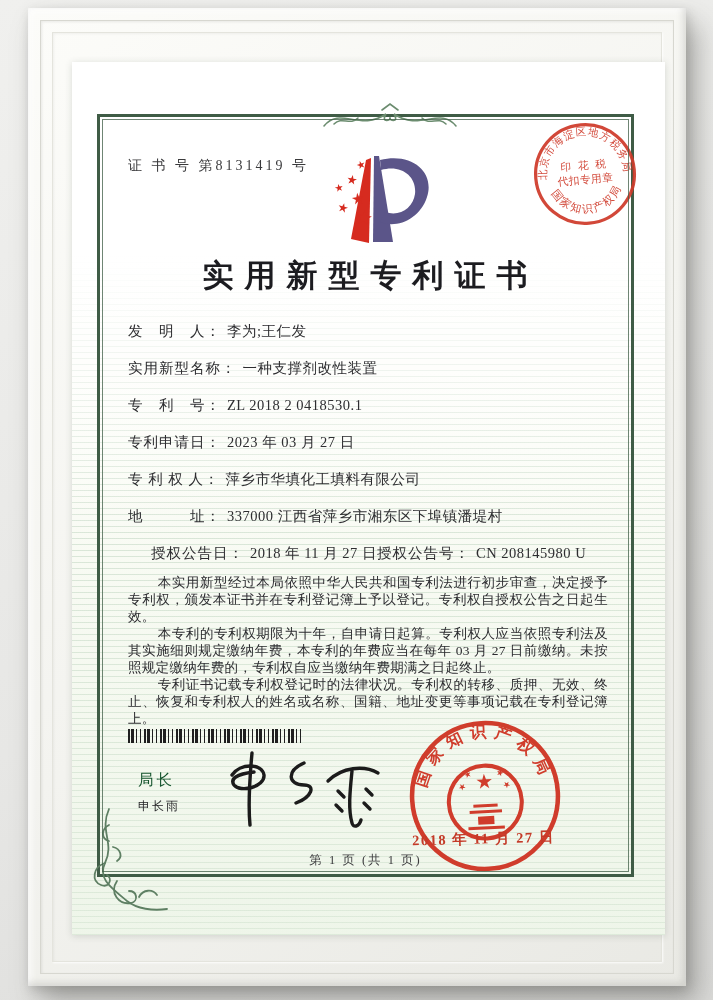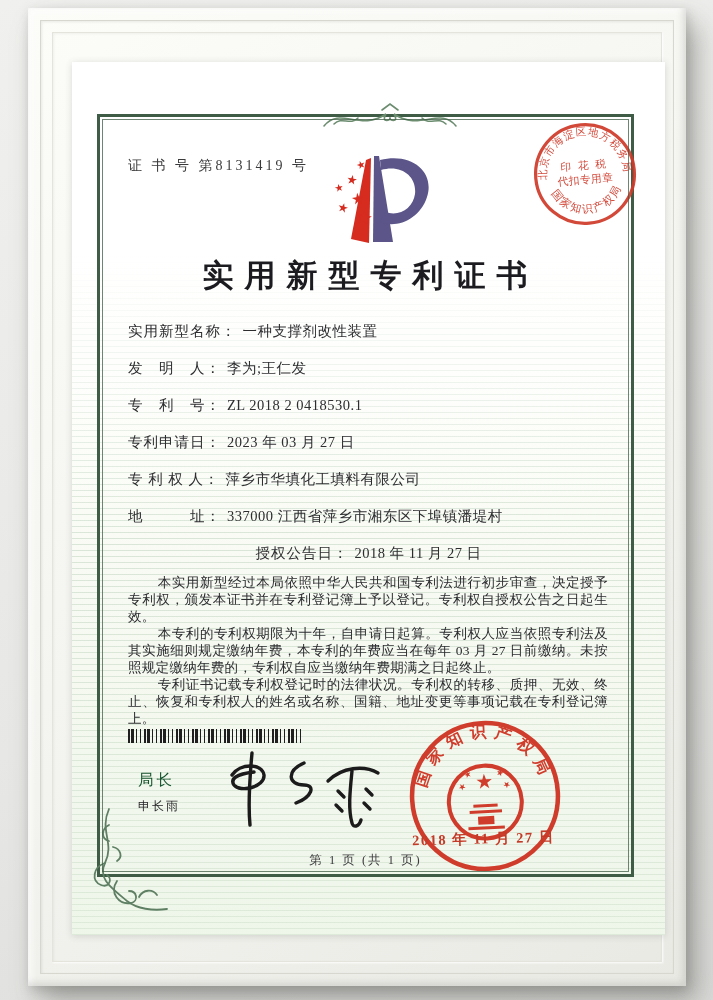--- a/index.html
+++ b/index.html
@@ -139,26 +139,26 @@
               <use href="#st" transform="translate(16,55) scale(5) rotate(14)"></use>
               <use href="#st" transform="translate(31,46) scale(6.2) rotate(-8)"></use>
               <use href="#st" transform="translate(37,65) scale(8) rotate(8)"></use>
             </g>
           </svg>
 
           <div class="title">实用新型专利证书</div>
 
           <div class="fields">
             <div class="field-row">
+              <span class="lab">发　明　人：</span>
+              <span class="val">李为;王仁发</span>
+            </div>
+            <div class="field-row">
               <span class="lab">实用新型名称：</span>
               <span class="val">一种支撑剂改性装置</span>
-            </div>
-            <div class="field-row">
-              <span class="lab">发　明　人：</span>
-              <span class="val">李为;王仁发</span>
             </div>
             <div class="field-row">
               <span class="lab">专　利　号：</span>
               <span class="val">ZL 2018 2 0418530.1</span>
             </div>
             <div class="field-row">
               <span class="lab">专利申请日：</span>
               <span class="val">2023 年 03 月 27 日</span>
             </div>
             <div class="field-row">
@@ -166,20 +166,24 @@
               <span class="val">萍乡市华填化工填料有限公司</span>
             </div>
             <div class="field-row">
               <span class="lab">地　　　址：</span>
               <span class="val">337000 江西省萍乡市湘东区下埠镇潘堤村</span>
             </div>
             <div class="field-row split">
               <span class="pair">
                 <span class="lab">授权公告日：</span>
                 <span class="val">2018 年 11 月 27 日</span>
+              </span>
+              <span class="pair">
+                <span class="lab">授权公告号：</span>
+                <span class="val">CN 208145980 U</span>
               </span>
             </div>
           </div>
 
           <div class="paras">
             <p>本实用新型经过本局依照中华人民共和国专利法进行初步审查，决定授予专利权，颁发本证书并在专利登记簿上予以登记。专利权自授权公告之日起生效。</p>
             <p>本专利的专利权期限为十年，自申请日起算。专利权人应当依照专利法及其实施细则规定缴纳年费，本专利的年费应当在每年 03 月 27 日前缴纳。未按照规定缴纳年费的，专利权自应当缴纳年费期满之日起终止。</p>
             <p>专利证书记载专利权登记时的法律状况。专利权的转移、质押、无效、终止、恢复和专利权人的姓名或名称、国籍、地址变更等事项记载在专利登记簿上。</p>
           </div>
 

